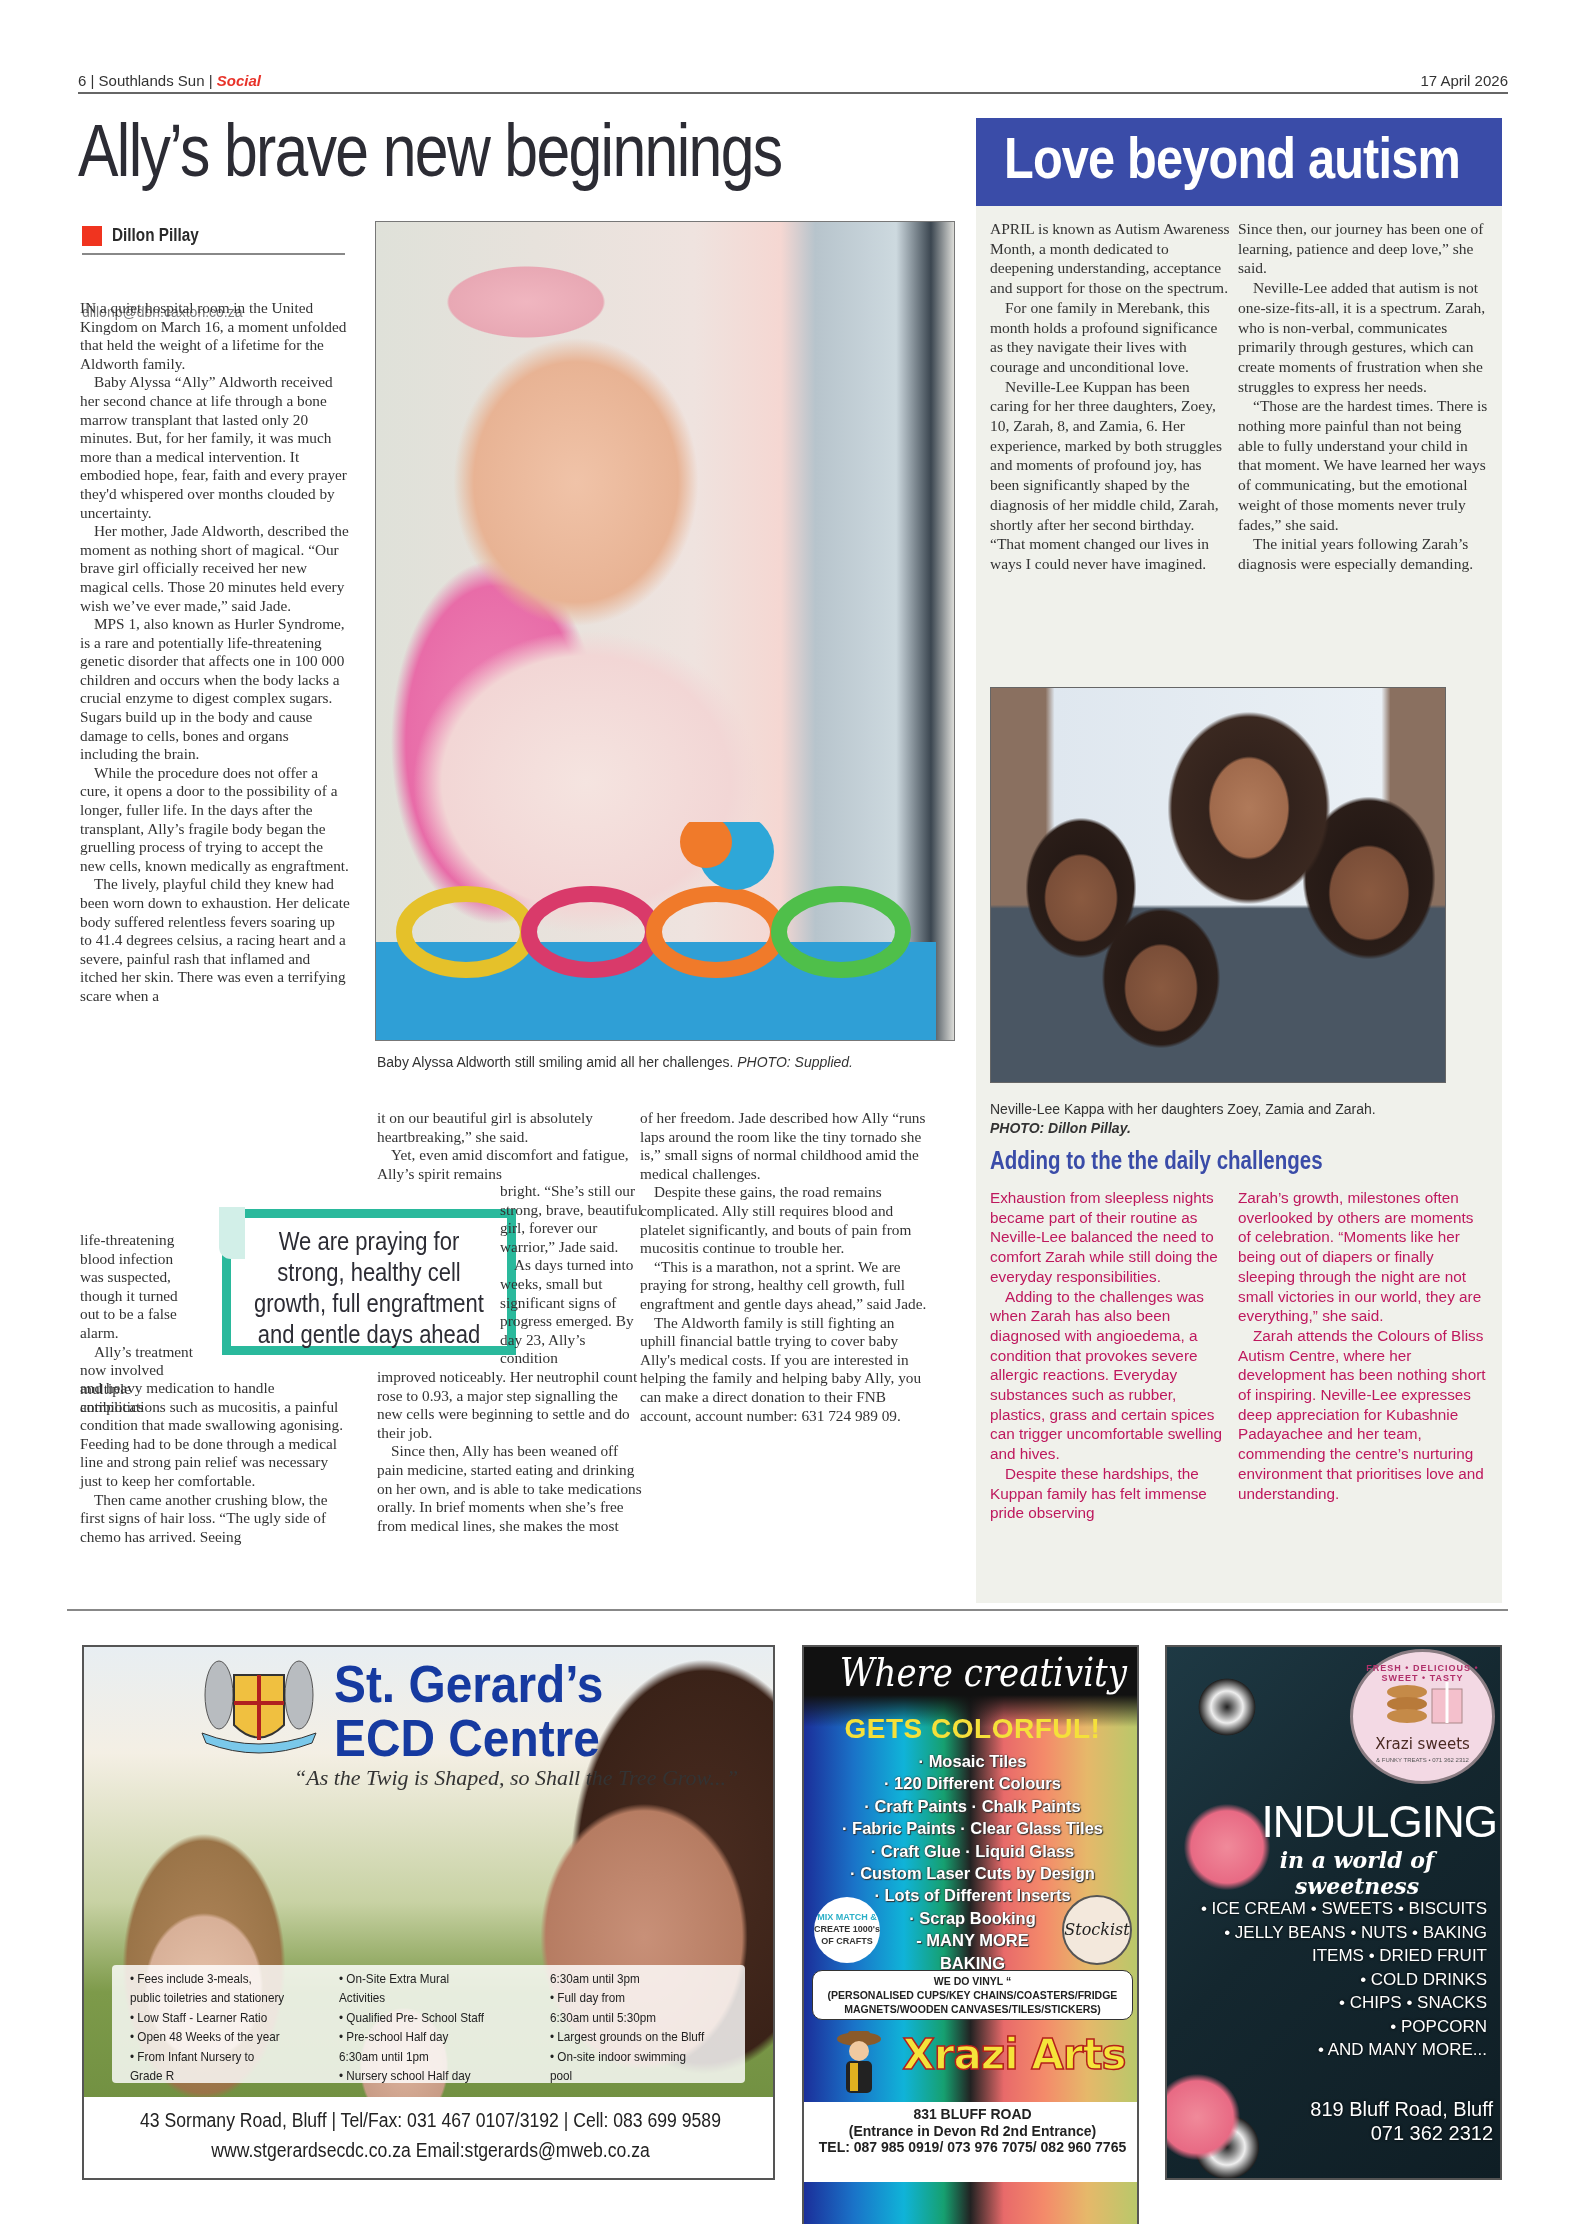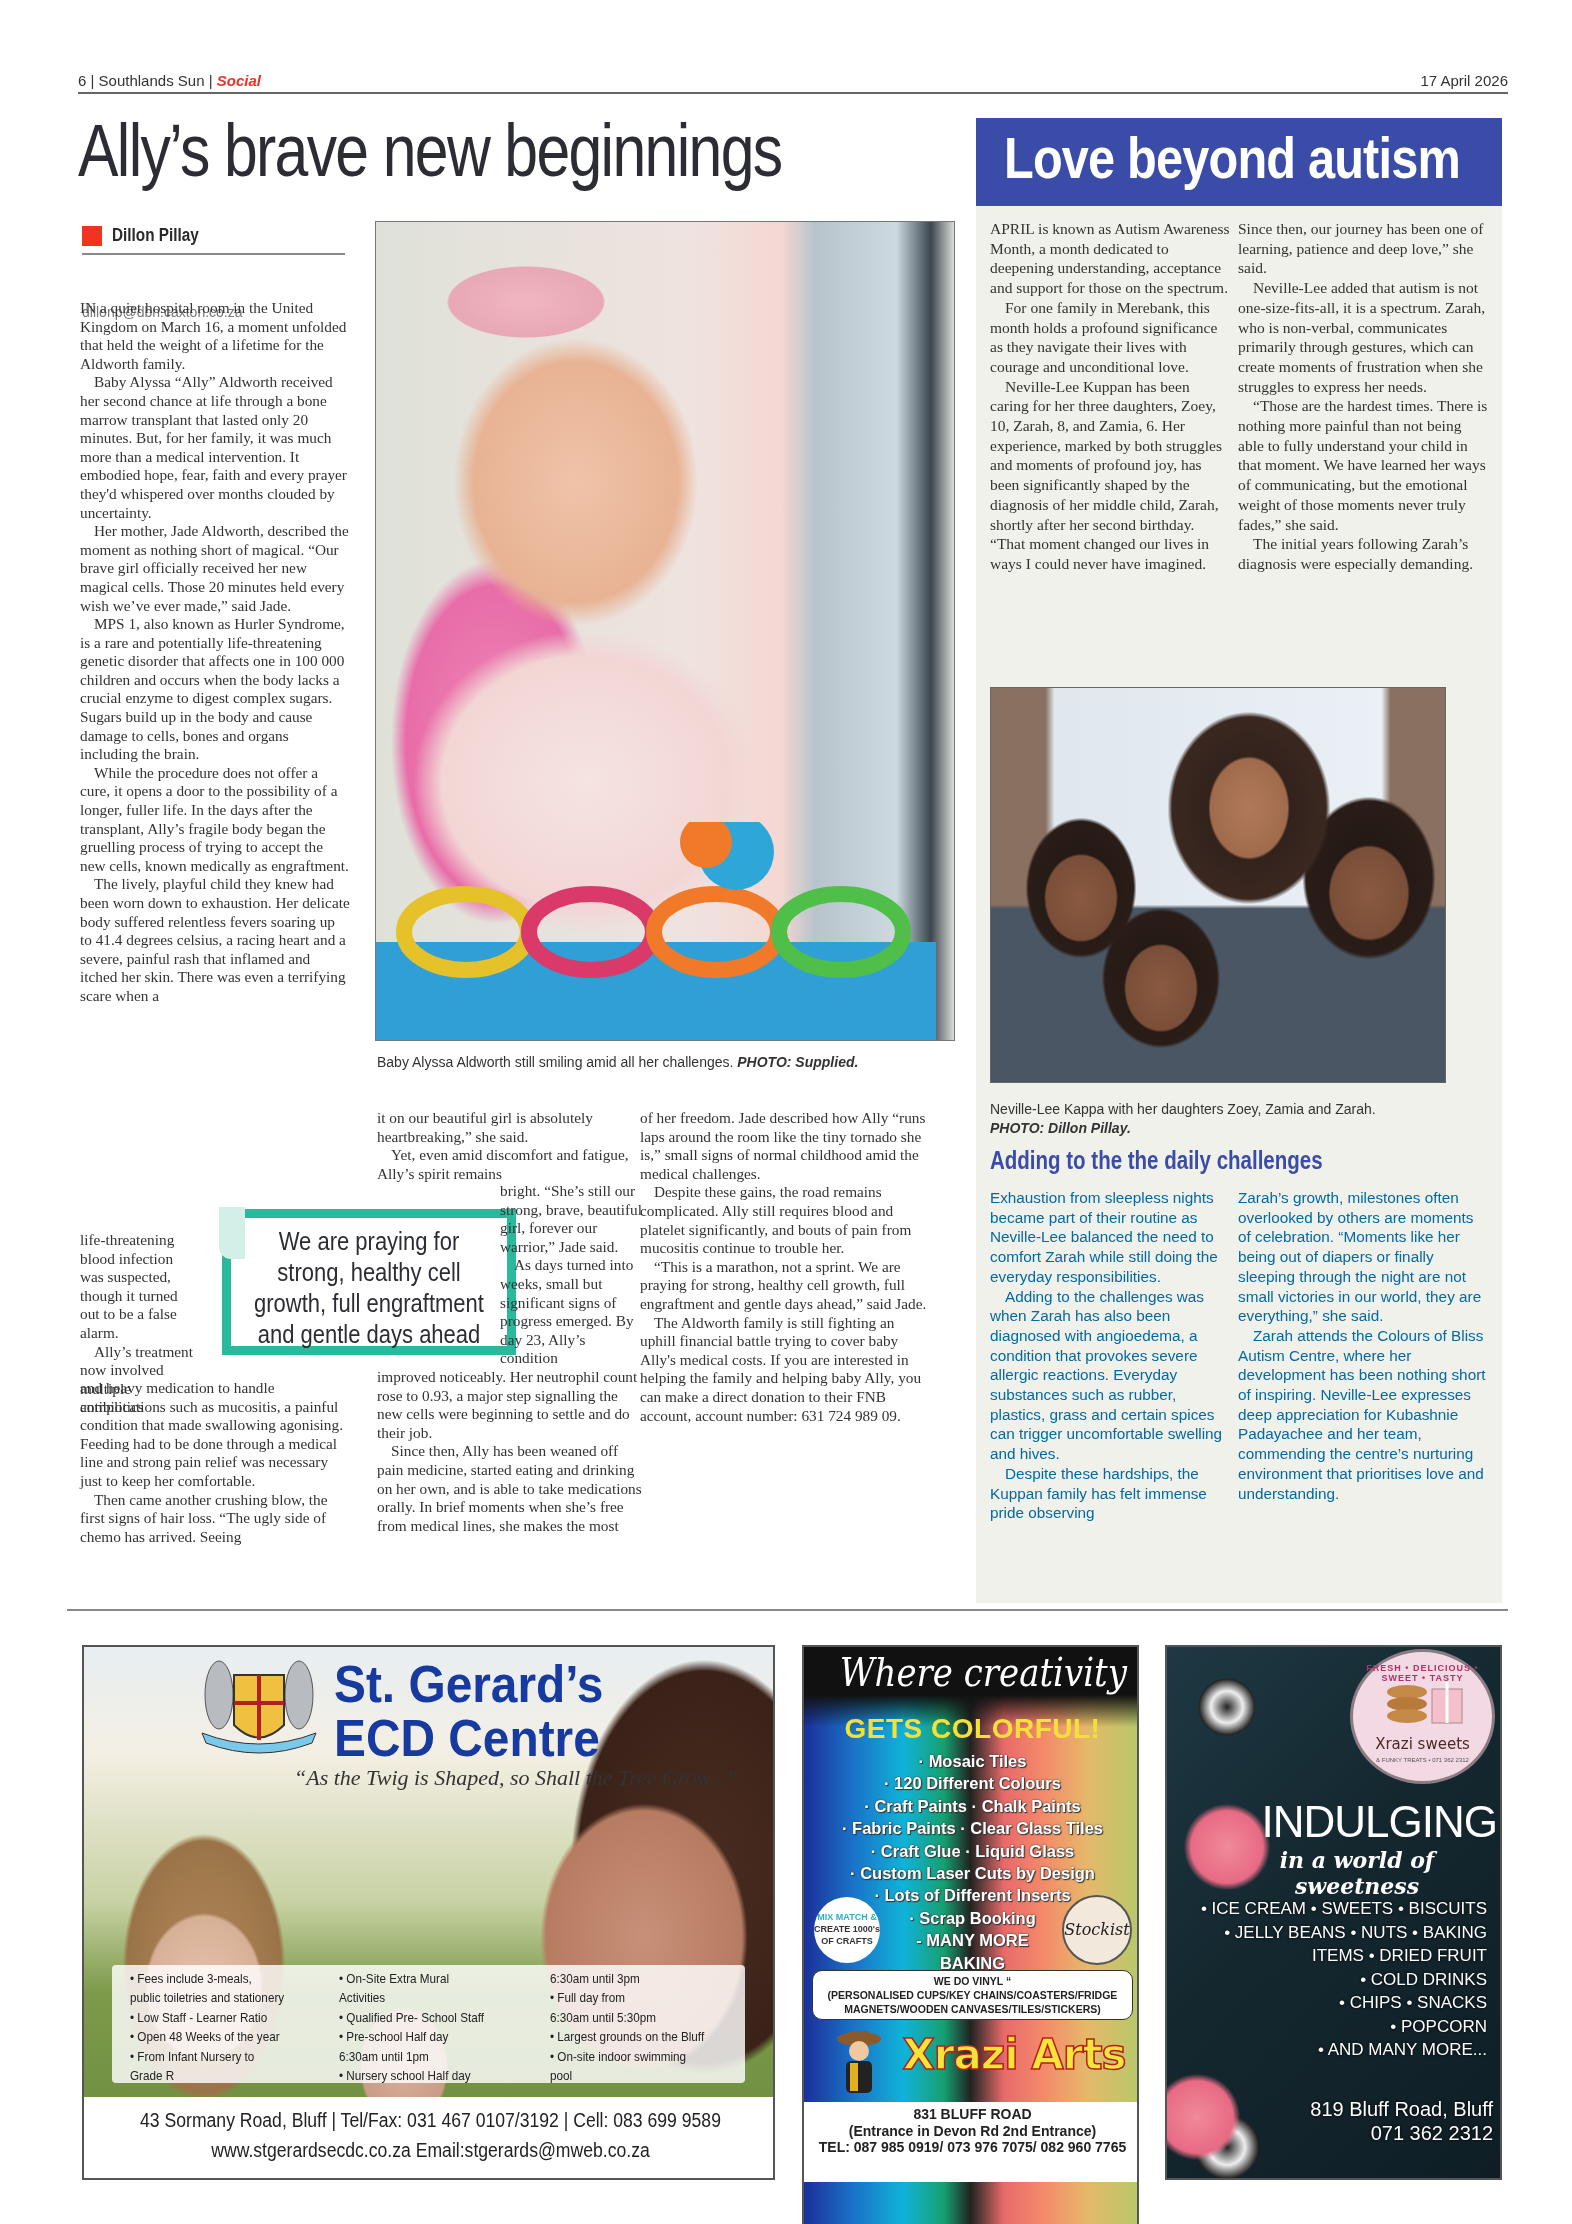--- a/index.html
+++ b/index.html
@@ -42,21 +42,21 @@
   
   .photo-baby { left: 375px; top: 221px; width: 580px; height: 820px; border: 1px solid #777; overflow: hidden;
     background:
       radial-gradient(ellipse 170px 200px at 200px 260px, #f0c3a8 0%, #e8b394 60%, rgba(232,179,148,0) 72%),
       radial-gradient(ellipse 110px 50px at 150px 80px, #f0b6c0 0%, #e8a8b4 70%, rgba(0,0,0,0) 72%),
       radial-gradient(ellipse 240px 210px at 210px 560px, #f5e4e0 0%, #f2d6d5 60%, rgba(0,0,0,0) 72%),
       radial-gradient(ellipse 150px 260px at 120px 520px, #ee87b6 0%, #e86ca8 60%, rgba(0,0,0,0) 70%),
       linear-gradient(90deg, #dfe1d9 0%, #efe3df 55%, #f5d7d2 70%, #b7c4cc 76%, #cdd9df 90%, #3b4650 96%, #dcdcd8 100%); }
   .rings { left: 0; top: 600px; width: 580px; height: 220px; }
   .photo-caption-baby { left: 377px; top: 1054px; width: 580px; font-family: "Liberation Sans", sans-serif; font-size: 14px; color: #333; }
-  .photo-caption-baby .credit { font-weight: bold; font-style: italic; }
+  .photo-caption-baby .credit { font-weight: normal; font-style: italic; }
 
   
   .pullquote { left: 222px; top: 1209px; width: 294px; height: 146px; border: 9px solid #2ab99c; background: #fff; }
   .pullquote-mark { left: 219px; top: 1207px; width: 26px; height: 52px; background: #d2efe8; border-radius: 0 0 0 12px; }
   .pullquote-text { left: 232px; top: 1226px; width: 274px; text-align: center; font-family: "Liberation Sans", sans-serif; font-size: 25px; line-height: 31px; color: #2c2c34; transform: scaleX(0.88); transform-origin: center top; }
 
   
   .sidebar { left: 976px; top: 118px; width: 526px; height: 1485px; background: #f0f1eb; }
   .sidebar-head { left: 976px; top: 118px; width: 526px; height: 88px; background: #3a4ca8; }
   .sidebar-title { left: 1004px; top: 124px; font-family: "Liberation Sans", sans-serif; font-size: 58px; color: #fff; letter-spacing: -1px; transform: scaleX(0.84); transform-origin: left top; white-space: nowrap; }
@@ -77,21 +77,21 @@
       radial-gradient(ellipse 55px 65px at 378px 205px, #8a5a40 0%, #7a4e38 70%, rgba(0,0,0,0) 74%),
       radial-gradient(ellipse 90px 110px at 378px 190px, #1f1512 0%, #2a1d18 70%, rgba(0,0,0,0) 74%),
       linear-gradient(180deg, rgba(0,0,0,0) 55%, #4a5663 56%, #4a5663 100%),
       linear-gradient(90deg, #8a7060 0%, #8a7060 12%, #dfe7ef 14%, #eaf0f5 86%, #8a7060 88%, #8a7060 100%); }
   .photo-caption-family { left: 990px; top: 1100px; width: 500px; font-family: "Liberation Sans", sans-serif; font-size: 14px; line-height: 19px; color: #333; }
   .photo-caption-family .credit { font-weight: bold; font-style: italic; }
 
   .subhead { left: 990px; top: 1146px; font-family: "Liberation Sans", sans-serif; font-size: 25px; color: #3a4ca8; transform: scaleX(0.82); transform-origin: left top; white-space: nowrap; }
   .sb2-col1 { left: 990px; top: 1188px; width: 245px; }
   .sb2-col2 { left: 1238px; top: 1188px; width: 252px; }
-  .sb-sans { font-family: "Liberation Sans", sans-serif; font-size: 15.3px; line-height: 19.7px; color: #0369a1; }
+  .sb-sans { font-family: "Liberation Sans", sans-serif; font-size: 15.3px; line-height: 19.7px; color: #be185d; }
   .sb-sans p { text-indent: 15px; }
   .sb-sans p.first { text-indent: 0; }
 
   .bottom-rule { left: 67px; top: 1609px; width: 1441px; height: 2px; background: #888; }
 
   
   .ad { border: 2px solid #555; overflow: hidden; }
   .ad1 { left: 82px; top: 1645px; width: 693px; height: 535px;
     background:
       radial-gradient(ellipse 140px 180px at 560px 290px, #c89078 0%, #b67c62 70%, rgba(0,0,0,0) 74%),

